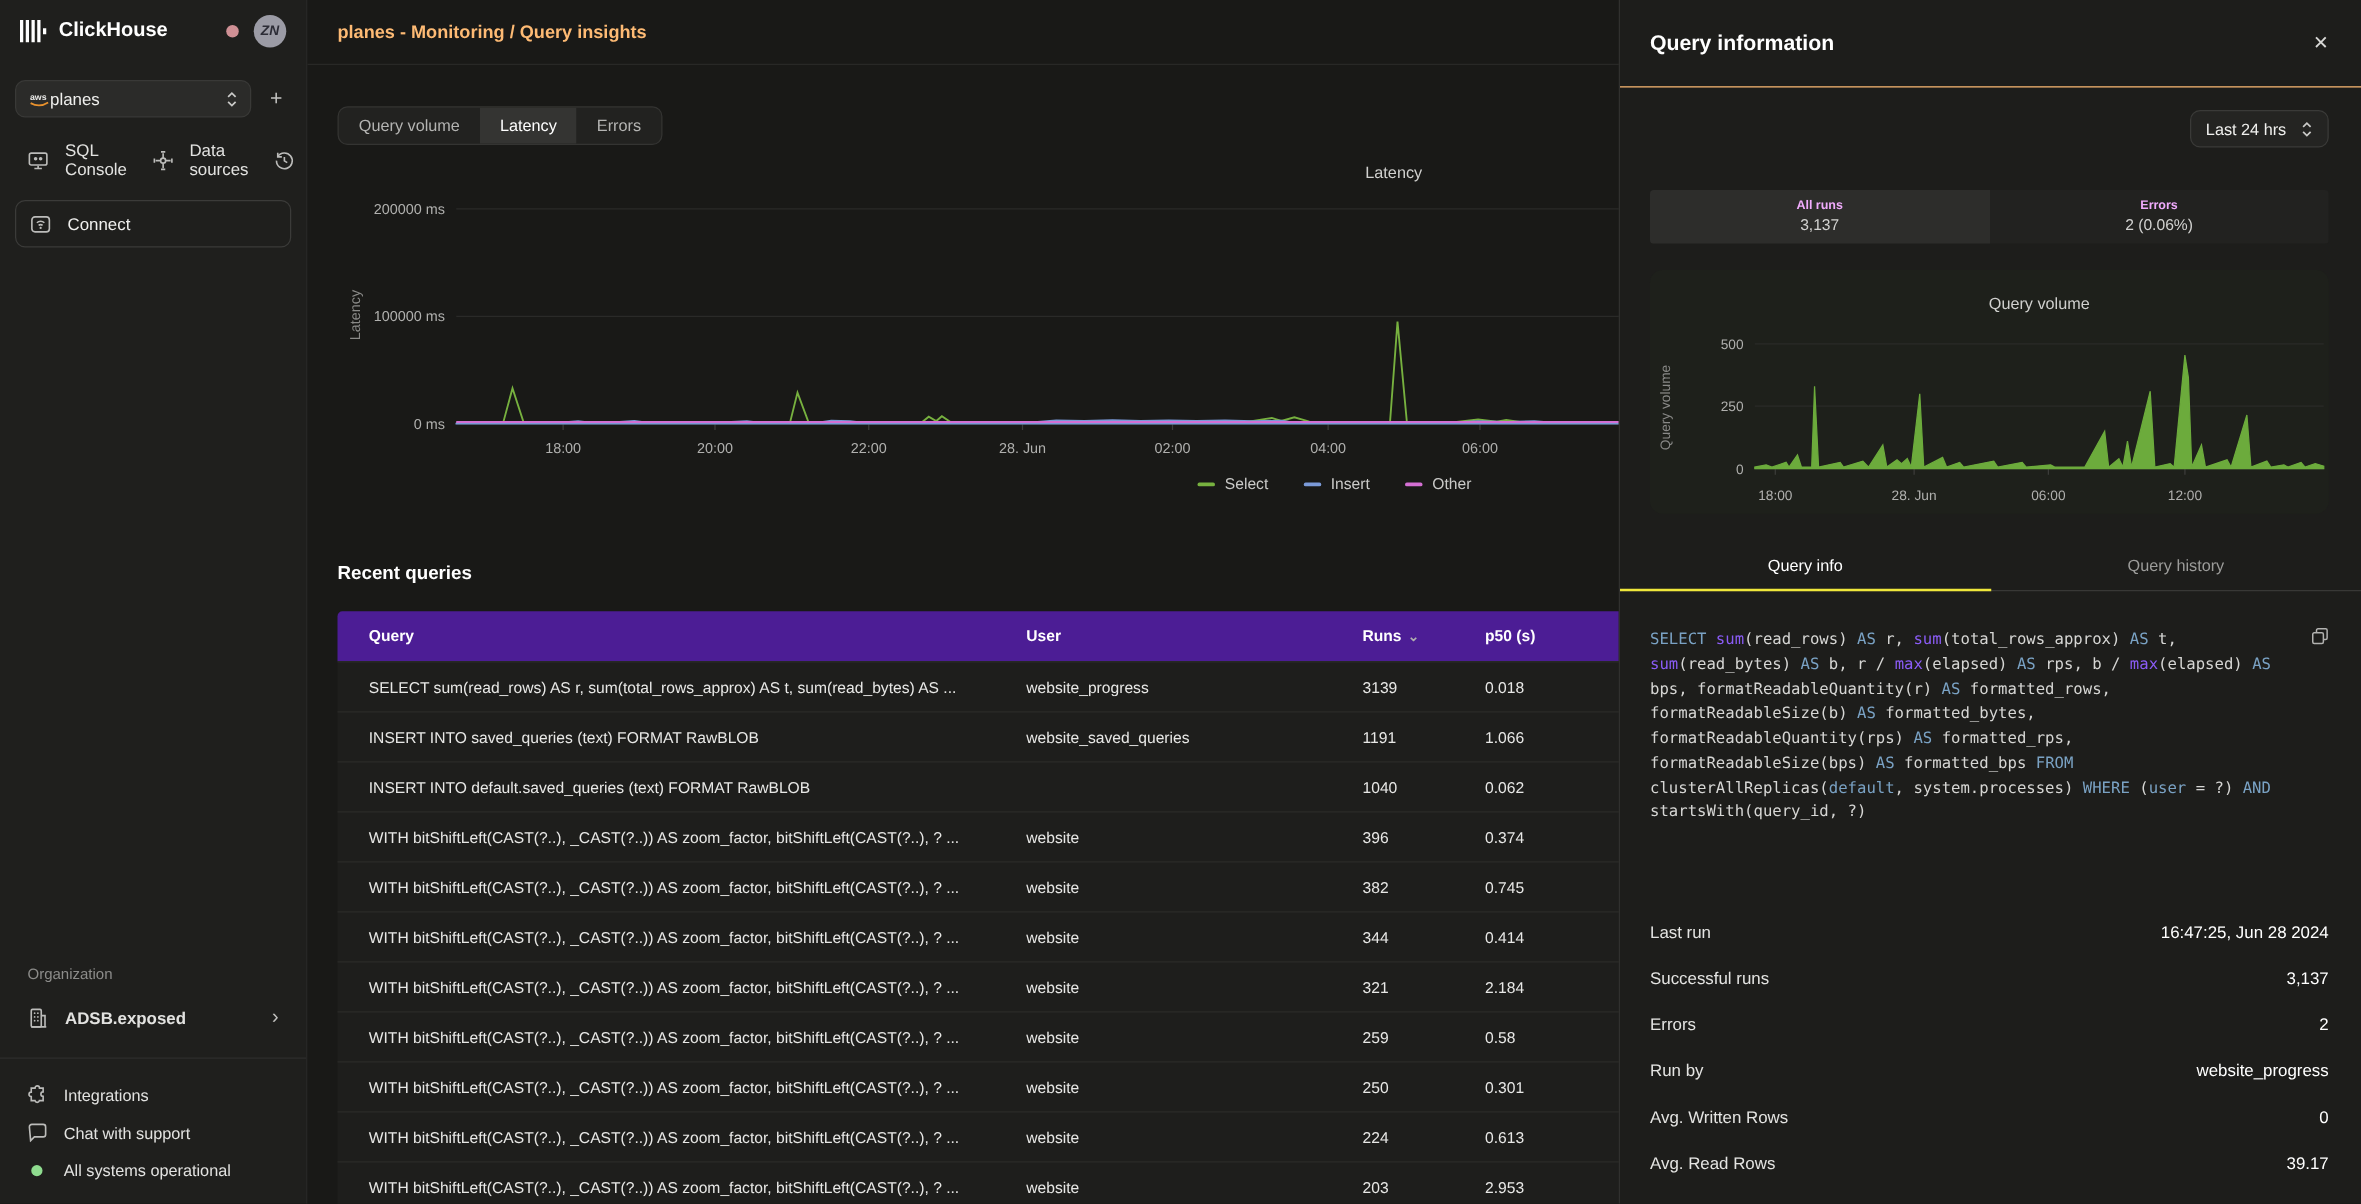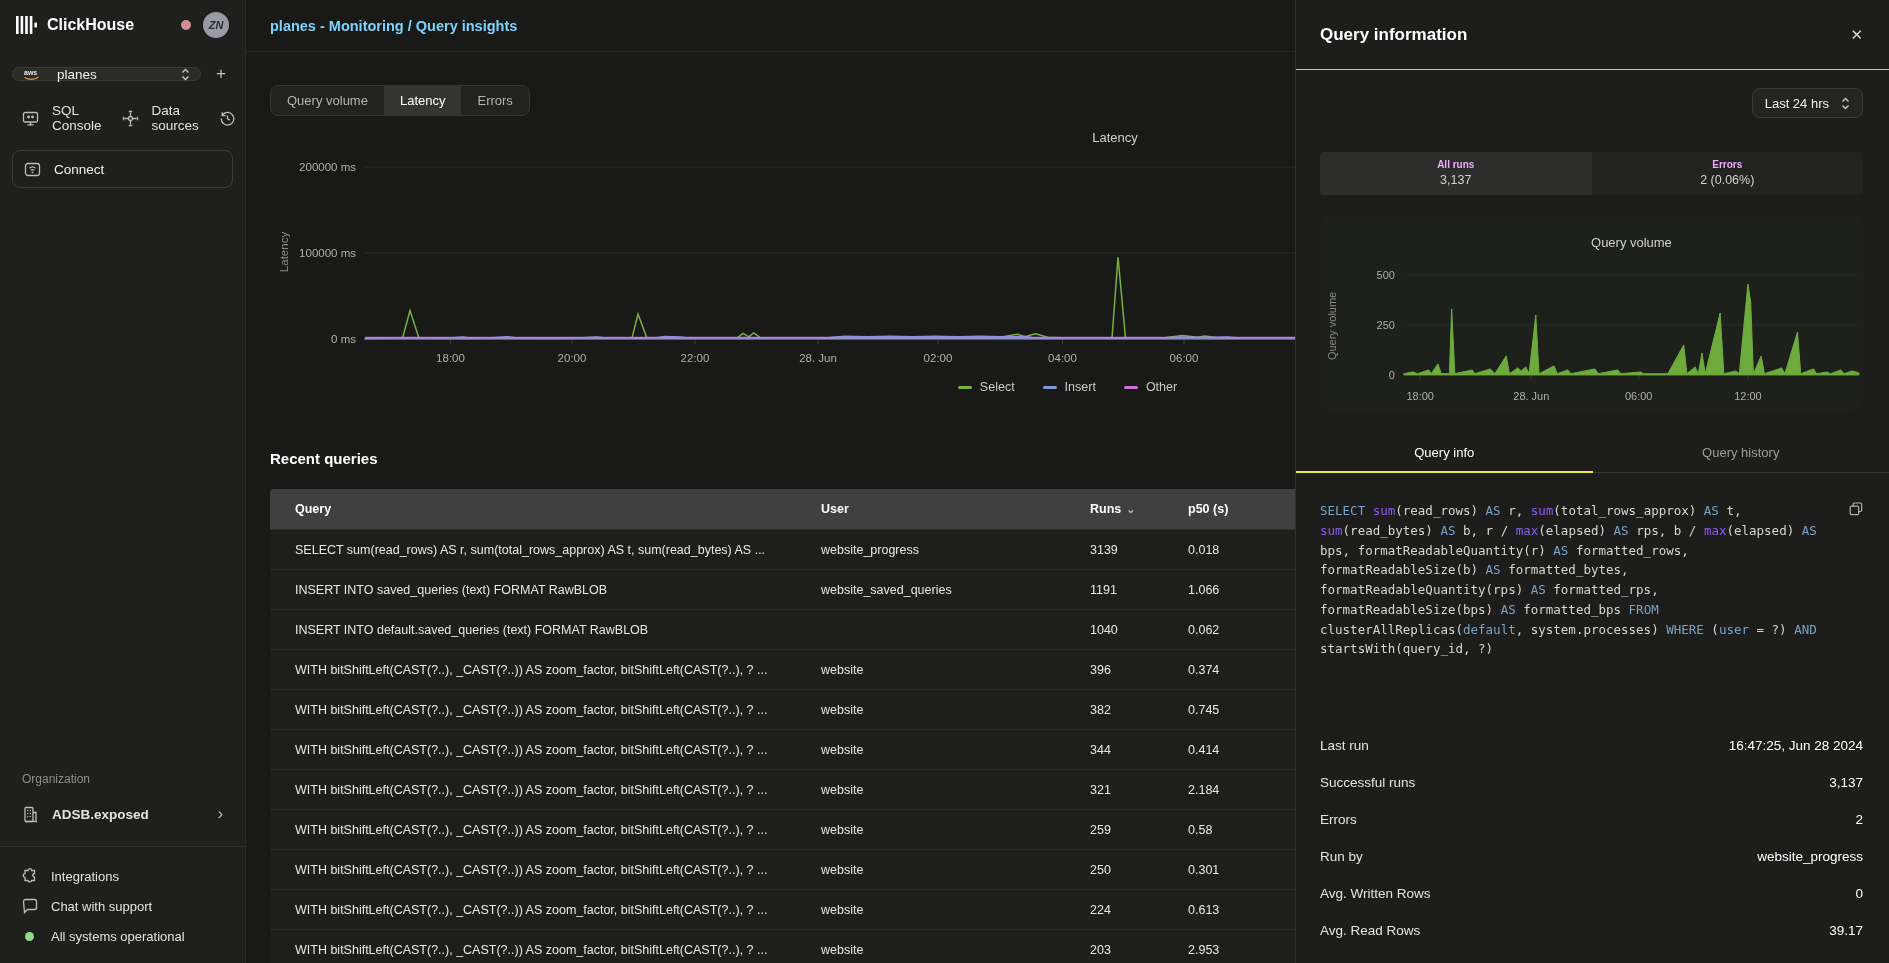--- a/index.html
+++ b/index.html
@@ -17,22 +17,22 @@
     position:absolute; left:0; top:0; bottom:0; width:246px;
     background:#1f1f1d; border-right:1px solid #2a2a28;
     display:flex; flex-direction:column; padding:10px 12px 12px;
   }
   .logo-row { display:flex; align-items:center; height:30px; padding:0 4px; }
   .brand-name { font-size:16px; font-weight:bold; color:#fff; margin-left:9px; }
   .notif-dot { width:10px; height:10px; border-radius:50%; background:#cf9095; margin-left:auto; }
   .avatar { width:26px; height:26px; border-radius:50%; background:#9b9ba5; color:#2c2c36;
     font-size:11px; font-weight:bold; display:flex; align-items:center; justify-content:center; margin-left:12px;font-style:italic; }
   .service-row { display:flex; align-items:center; margin-top:24px; gap:8px; }
-  .service-select { flex:1; height:14px; background:#2b2b29; border:1px solid #393937; border-radius:8px;
-    display:flex; align-items:center; padding:0 10px; gap:17px; font-size:13.5px; color:#f0f0ee; cursor:pointer; }
+  .service-select { flex:1; height:30px; background:#2b2b29; border:1px solid #393937; border-radius:8px;
+    display:flex; align-items:center; padding:0 10px; gap:0; font-size:13.5px; color:#f0f0ee; cursor:pointer; }
   .service-select .updown { margin-left:auto; color:#c9c9c7; }
   .add-btn { width:24px; text-align:center; color:#c0c0be; font-size:17px; cursor:pointer; }
   .nav { margin-top:18px; display:flex; flex-direction:row; }
   .nav-item { height:32px; display:flex; align-items:center; gap:13px; padding:0 10px;
     border-radius:6px; font-size:13.5px; color:#e2e2e0; cursor:pointer; }
   .nav-item .ic { width:17px; height:17px; color:#bcbcba; flex:none; }
   .nav-item.sub { padding-left:40px; }
   .nav-item.active { background:#3b3b39; color:#fff; }
   .connect-btn { margin-top:16px; height:38px; border:1px solid #3b3b39; border-radius:8px;
     display:flex; align-items:center; gap:13px; padding:0 11px; font-size:13.5px; color:#f0f0ee; cursor:pointer; }
@@ -40,35 +40,35 @@
   .org-label { font-size:12px; color:#8c8c8a; padding:0 10px; margin-bottom:10px; }
   .sb-divider { border-top:1px solid #2e2e2c; margin:14px -12px; }
   .foot-item { height:30px; display:flex; align-items:center; gap:13px; padding:0 10px; font-size:13px; color:#e2e2e0; cursor:pointer; }
   .foot-item .ic { width:16px; height:16px; color:#bcbcba; flex:none; }
   .ok-dot { width:9px; height:9px; border-radius:50%; background:#8fdc8f; margin:0 4px 0 3px; flex:none; }
   .chev-right { margin-left:auto; color:#c0c0be; font-size:16px; }
 
   
   .main { position:absolute; left:246px; right:0; top:0; bottom:0; background:#191917; }
   .main-header { height:52px; border-bottom:1px solid #282826; display:flex; align-items:center;
-    padding:0 24px; font-size:14.5px; font-weight:bold; color:#7dd3fc; }
+    padding:0 24px; font-size:14.5px; font-weight:bold; color:#fdba74; }
   .content { padding:0 24px; }
   .tabbar { margin-top:33px; display:inline-flex; background:#222220; border:1px solid #343432;
     border-radius:8px; overflow:hidden; }
   .tab { padding:7px 16px; font-size:13px; color:#b4b4b2; cursor:pointer; }
   .tab.active { background:#343432; color:#fff; }
   .chart-wrap { margin-top:6px; }
   #latency-chart { width:1595px; height:250px; }
   .legend { display:flex; justify-content:center; gap:28px; margin-top:8px; font-size:12.5px; color:#cacac8; width:1595px; }
   .legend-item { display:flex; align-items:center; gap:8px; cursor:pointer; }
   .legend-item i { width:14px; height:3px; border-radius:2px; display:inline-block; }
   .rq-title { margin-top:56px; font-size:15px; font-weight:bold; color:#fff; }
   .rq-table { margin-top:22px; width:1595px; font-size:12.5px; }
   .rq-row { display:grid; grid-template-columns:526px 269px 98px 109px 1fr; align-items:center; height:40px; }
-  .rq-head { background:#404040; font-weight:bold; color:#fff; border-radius:4px 4px 0 0; }
+  .rq-head { background:#4c1d95; font-weight:bold; color:#fff; border-radius:4px 4px 0 0; }
   .rq-body .rq-row { background:#1e1e1c; border-top:1px solid #2b2b29; cursor:pointer; }
   .rq-row > div { padding-left:25px; white-space:nowrap; overflow:hidden; }
   .sort-caret { color:#b0b0ae; font-size:11px; margin-left:5px; }
 
   
   .panel { position:absolute; right:0; top:0; width:594px; height:963px; z-index:5;
     background:#1d1d1b; border-left:1px solid #30302e; }
   .panel-header { height:70px; display:flex; align-items:center; justify-content:space-between;
     padding:0 26px 0 24px; border-bottom:1px solid #fdba74; }
   .panel-title { font-size:17px; font-weight:bold; color:#fff; }

